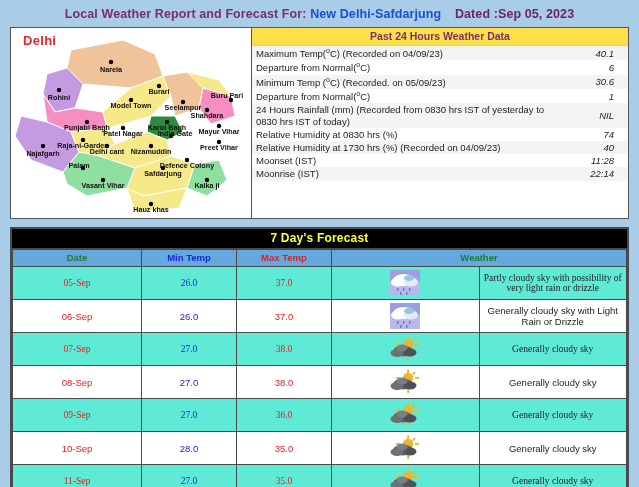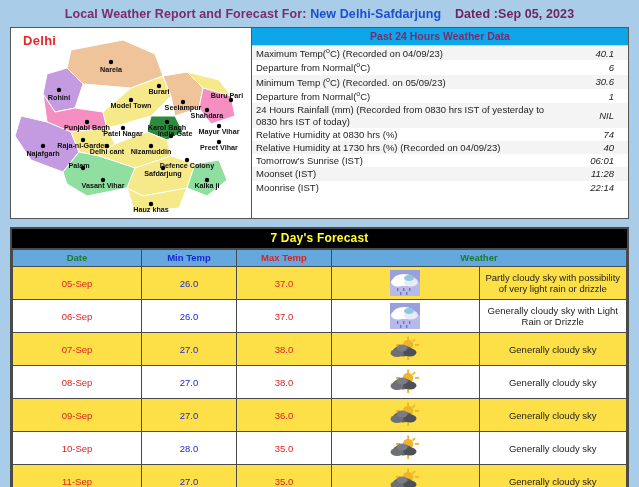--- a/index.html
+++ b/index.html
@@ -75,21 +75,21 @@
     flex: 1 1 auto;
     background: #ffffff;
     display: flex;
     flex-direction: column;
   }
   .data-title {
     text-align: center;
     font-size: 10.5px;
     font-weight: bold;
     color: #7b2c6b;
-    background: #0ea5e9;
+    background: #fde047;
     padding: 2px 0 3px 0;
     border-bottom: 1px solid #cfcfcf;
   }
   table.wx {
     width: 100%;
     border-collapse: collapse;
     font-size: 9.5px;
     color: #1c1c1c;
   }
   table.wx td {
@@ -148,21 +148,21 @@
   th.h-min   { color: #1a27d6; width: 94px; }
   th.h-max   { color: #e02020; width: 94px; }
   th.h-wx    { color: #1d7a2e; }
   table.fc td {
     border: 1px solid #4a4a4a;
     font-size: 9.5px;
     height: 30px;
     text-align: center;
     vertical-align: middle;
   }
-  table.fc tr.r-odd td  { background: #fde047; }
+  table.fc tr.r-odd td  { background: #5eead4; font-family: Liberation Serif, serif; }
   table.fc tr.r-even td { background: #ffffff; }
   td.c-date { color: #e02020; }
   td.c-min  { color: #1a27d6; }
   td.c-max  { color: #e02020; }
   td.c-icon { width: 66px; padding: 0; }
   td.c-desc { color: #1c1c1c; }
 
   .icon-box {
     width: 34px;
     height: 26px;
@@ -280,24 +280,20 @@
           </tr>
           <tr>
             <td>Relative Humidity at 0830 hrs (%)</td>
             <td class="val">74</td>
           </tr>
           <tr>
             <td>Relative Humidity at 1730 hrs (%) (Recorded on 04/09/23)</td>
             <td class="val">40</td>
           </tr>
           <tr>
-            <td>Tomorrow's Sunrise (IST)</td>
-            <td class="val">06:01</td>
-          </tr>
-          <tr>
             <td>Moonset (IST)</td>
             <td class="val">11:28</td>
           </tr>
           <tr>
             <td>Moonrise (IST)</td>
             <td class="val">22:14</td>
           </tr>
         </tbody>
     </table>
   </div>

